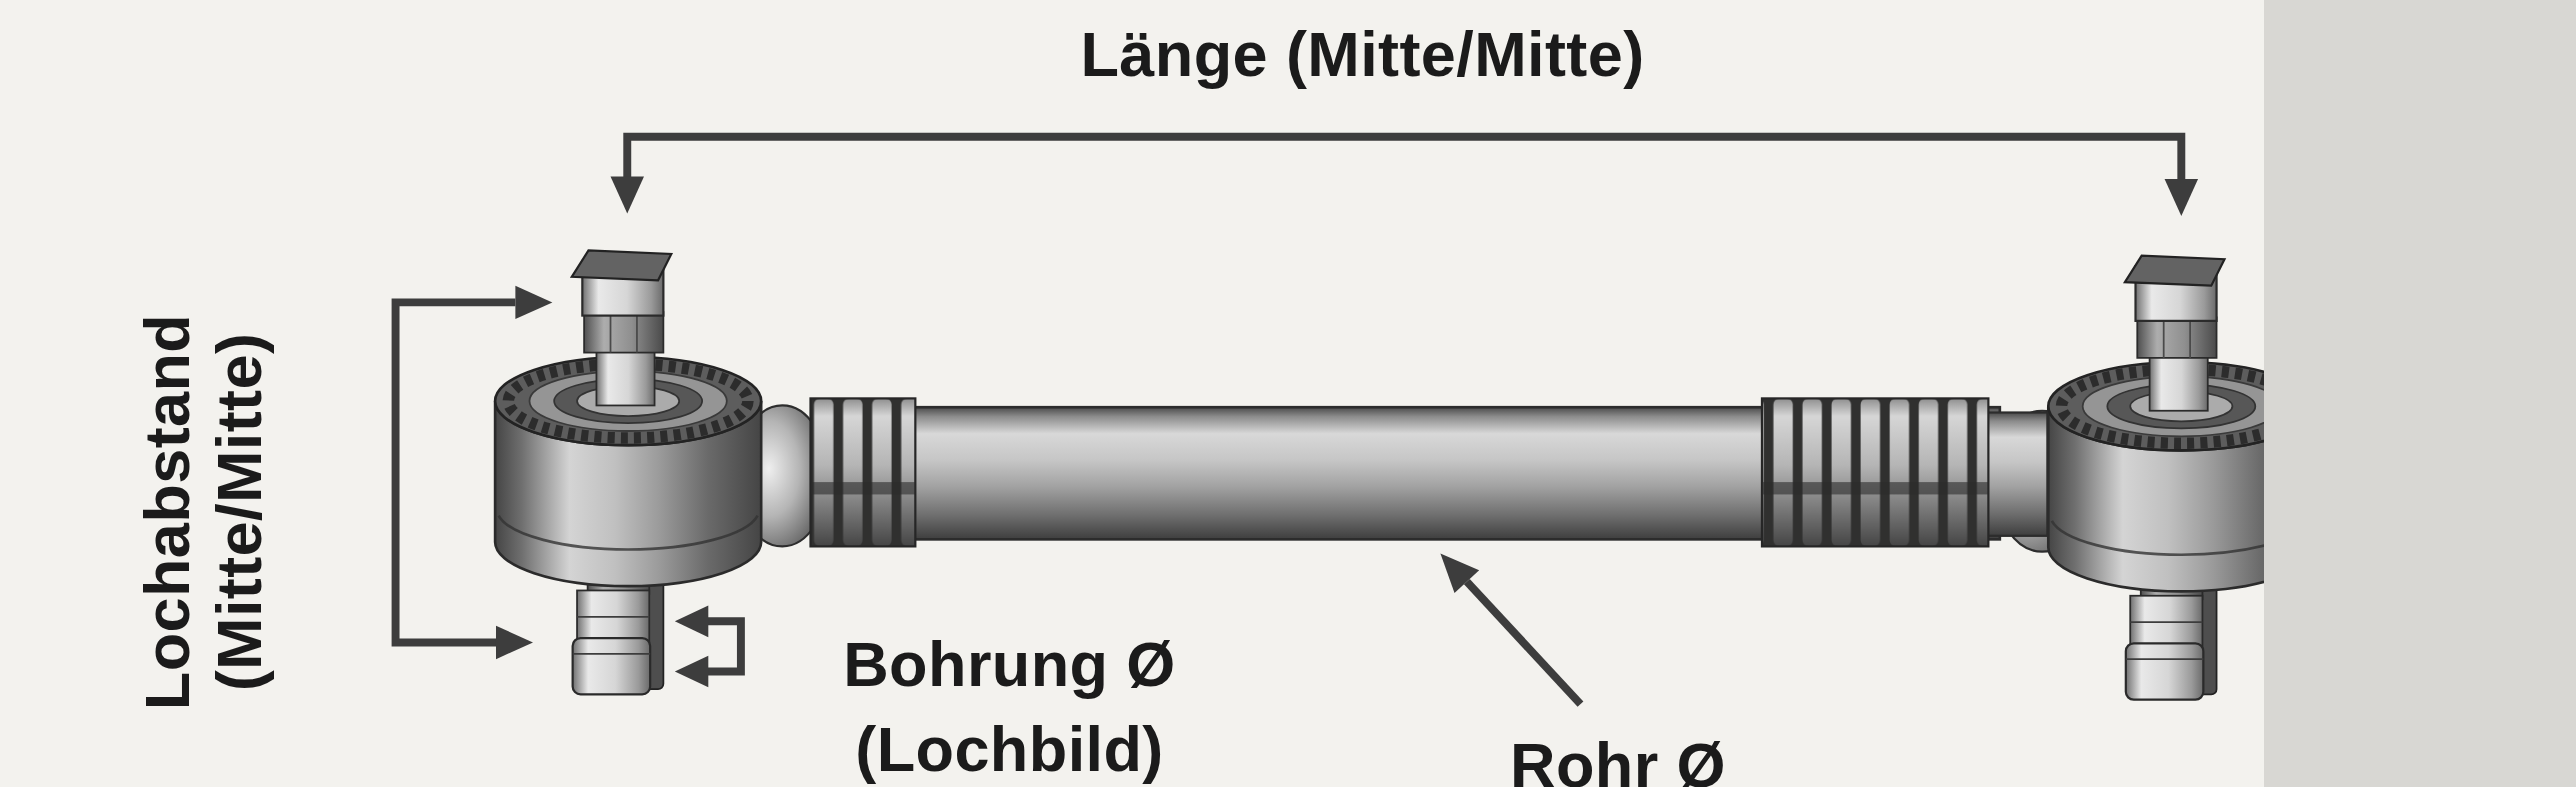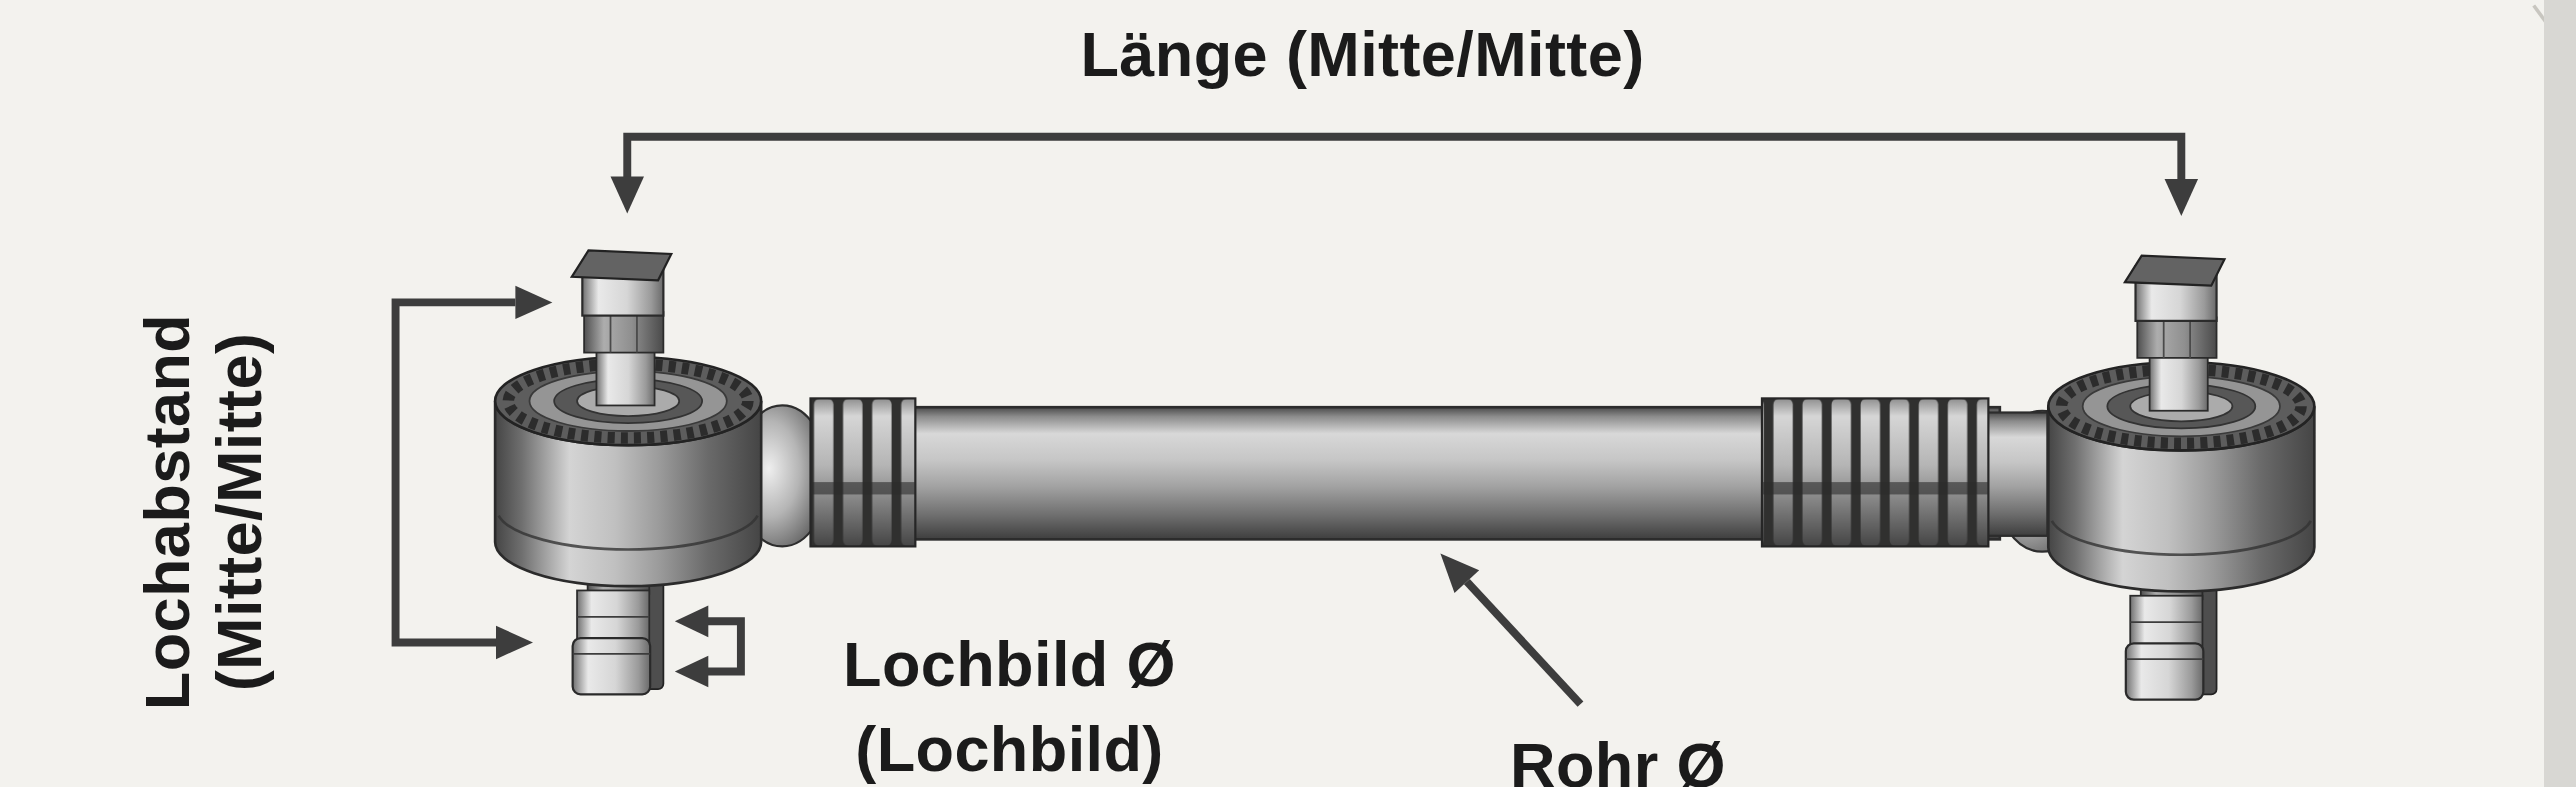--- a/index.html
+++ b/index.html
@@ -3,21 +3,21 @@
 <meta charset="utf-8">
 <style>
   html, body {
     margin: 0;
     padding: 0;
     background: #d8d7d3;
     font-family: "Liberation Sans", sans-serif;
   }
   .canvas {
     position: relative;
-    width: 2544px;
+    width: 2264px;
     height: 788px;
     background: #f3f2ee;
     overflow: hidden;
   }
   .canvas svg {
     position: absolute;
     left: 0;
     top: 0;
   }
   .label {
@@ -178,20 +178,20 @@
   </svg>
 
   <div class="label label-title">Länge (Mitte/Mitte)</div>
 
   <div class="label label-vertical">
     <div>Lochabstand</div>
     <div>(Mitte/Mitte)</div>
   </div>
 
   <div class="label label-bore">
-    <div>Lochbild Ø</div>
+    <div>Bohrung Ø</div>
     <div>(Lochbild)</div>
   </div>
 
   <div class="label label-tube">Rohr Ø</div>
 
 </div>
 
 
 </body></html>

